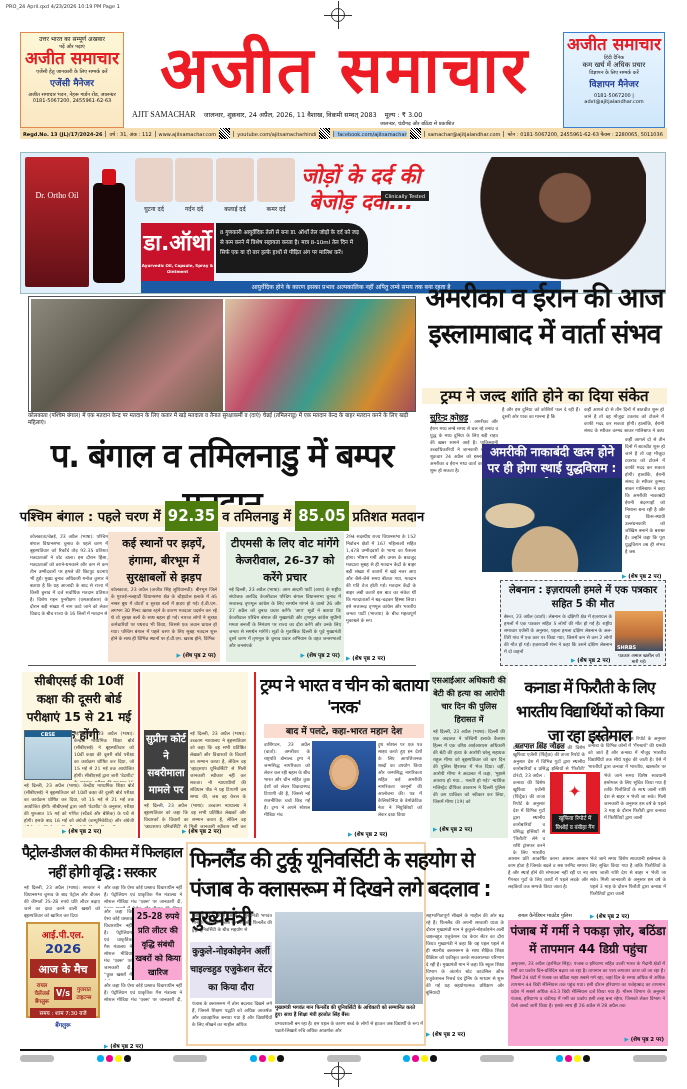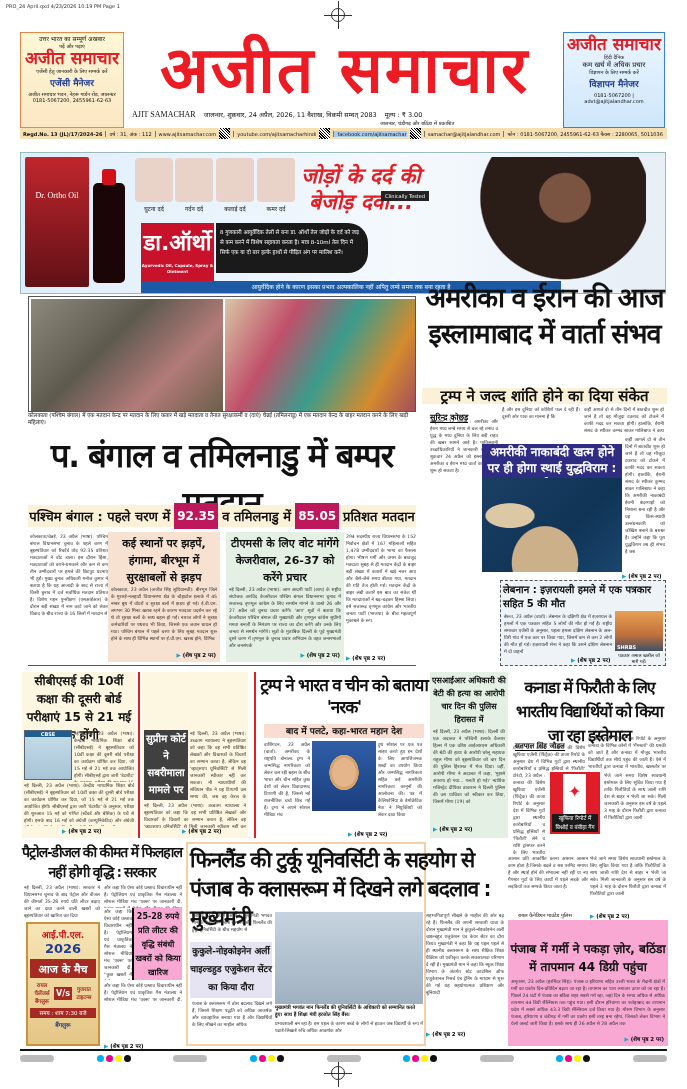--- a/index.html
+++ b/index.html
@@ -35,21 +35,21 @@
 .photo-main{left:28px;top:296px;width:388px;height:116px}
 .photo{position:absolute;top:2px;height:112px}
 .caption{left:28px;top:412px;width:388px;font-size:5.5px;line-height:7px}
 .big-hl{font-family:"DejaVu Sans Condensed","DejaVu Sans",sans-serif;font-weight:bold;color:#111;letter-spacing:-1px;text-align:center}
 .hl-us{left:422px;top:280px;width:245px;font-size:27px;line-height:36px}
 .sub-us{left:422px;top:388px;width:245px;height:16px;background:#fbf1d9;font-size:15px;line-height:16px;font-weight:bold;text-align:center}
 .byline{font-size:8px;font-weight:bold;border-bottom:1px solid #000;display:inline-block}
 .col-text{font-size:4.6px;line-height:7px;color:#333;text-align:justify;overflow:hidden}
 .hl-bengal{left:28px;top:432px;width:388px;font-size:33px;line-height:48px}
 .strap{left:28px;top:505px;width:388px;height:22px;background:#fbf1d9;font-size:13px;font-weight:bold;display:flex;align-items:center;justify-content:center;gap:4px;white-space:nowrap}
-.strap .pct{background:#be185d;color:#fff;padding:6px 3px;font-size:12px}
+.strap .pct{background:#4d7c0f;color:#fff;padding:6px 3px;font-size:15px}
 .box-tan{background:#f7e1d0}
 .box-green{background:#e3f0e3}
 .sub-hl{font-weight:bold;text-align:center;line-height:19px;font-size:14px}
 .more{font-size:5.5px;font-weight:bold;color:#000;white-space:nowrap}
 .more:before{content:"▶ ";color:#1fa5c9}
 .blue-banner{background:#2e2d83;color:#fff;font-weight:bold;font-size:12px;text-align:center;line-height:16px}
 .sea{background:radial-gradient(ellipse at 20% 40%,#dcc8a5 0 15%,transparent 16%),radial-gradient(ellipse at 45% 90%,#ccb08a 0 30%,transparent 31%),linear-gradient(135deg,#1b3f63,#0f3456 60%,#1b466e)}
 .dashed{border:1px dashed #555}
 .sep-red{background:#e02020;width:2px}
 .cream{background:#fdf6e0}
@@ -146,21 +146,21 @@
 <div class="abs" style="left:430px;top:405px"><span class="byline">सुरिन्द्र कोछड़</span></div>
 <div class="abs col-text" style="left:430px;top:418px;width:68px;height:214px">अमृतसर, 23 अप्रैल : अमरीका और ईरान मध्य लम्बे समय से चल रहे तनाव व युद्ध के मध्य दुनिया के लिए बड़ी राहत की खबर सामने आई है। पाकिस्तानी उच्चाधिकारियों ने जानकारी दी है कि शुक्रवार 24 अप्रैल को इस्लामाबाद में अमरीका व ईरान मध्य वार्ता का नया दौर शुरू हो सकता है।</div>
 <div class="abs col-text" style="left:502px;top:406px;width:78px;height:40px">है और इस दुनिया को कोशिशें फल दे रही हैं। दूसरी ओर पाक का मानना है कि</div>
 <div class="abs col-text" style="left:584px;top:406px;width:80px;height:26px">कहीं आगले दो से तीन दिनों में बातचीत शुरू हो जाने है तो वह मौजूदा टकराव को टोकने में काफी मदद कर सकता होगी। हालांकि, ईरानी संसद के स्पीकर कुम्मद बाकर गालिबाफ ने कहा कि अमरीकी नाकाबंदी ईरानी बंदरगाहों को निशाना बना रही है और यह किस-स्थायी उल्लंघनकारी को जोखिम बनाने के बराबर है। उन्होंने कहा कि पूरा युद्धविराम तब ही संभव है जब</div>
 <div class="abs blue-banner" style="left:482px;top:444px;width:140px;height:34px">अमरीकी नाकाबंदी खत्म होने पर ही होगा स्थाई युद्धविराम : ईरान</div>
 <div class="abs sea" style="left:482px;top:478px;width:140px;height:94px"></div>
 <div class="abs col-text" style="left:625px;top:436px;width:40px;height:128px">कहीं आगले दो से तीन दिनों में बातचीत शुरू हो जाने है तो वह मौजूदा टकराव को टोकने में काफी मदद कर सकता होगी। हालांकि, ईरानी संसद के स्पीकर कुम्मद बाकर गालिबाफ ने कहा कि अमरीकी नाकाबंदी ईरानी बंदरगाहों को निशाना बना रही है और यह किस-स्थायी उल्लंघनकारी को जोखिम बनाने के बराबर है। उन्होंने कहा कि पूरा युद्धविराम तब ही संभव है जब</div>
 <div class="abs more" style="left:622px;top:572px">(शेष पृष्ठ 2 पर)</div>
 
 <div class="abs dashed" style="left:500px;top:580px;width:166px;height:86px;background:#eef3f8">
-  <div style="font-size:10px;font-weight:bold;text-align:left;line-height:14px;padding:2px">लेबनान : इज़रायली हमले में एक पत्रकार सहित 5 की मौत</div>
+  <div style="font-size:10px;font-weight:bold;text-align:center;line-height:14px;padding:2px">लेबनान : इज़रायली हमले में एक पत्रकार सहित 5 की मौत</div>
   <div class="col-text" style="position:absolute;left:3px;top:32px;width:108px;height:42px">बेरूत, 23 अप्रैल (वार्ता): लेबनान के दक्षिणी क्षेत्र में इज़रायल के हमलों में एक पत्रकार सहित 5 लोगों की मौत हो गई है। राष्ट्रीय समाचार एजेंसी के अनुसार, पहला हमला दक्षिण लेबनान के अल-तिरी गांव में एक कार पर किया गया, जिसमें कम से कम 2 लोगों की मौत हो गई। इज़रायली सेना ने कहा कि उसने दक्षिण लेबनान में दो वाहनों</div>
   <div style="position:absolute;left:114px;top:30px;width:48px;height:40px;background:linear-gradient(#e7a055,#c1703a 60%,#405066)">
     <span style="position:absolute;left:2px;bottom:1px;font-size:5px;color:#fff;font-weight:bold">SHRBS</span>
   </div>
   <div style="position:absolute;left:114px;top:71px;width:48px;font-size:4.5px;text-align:center">पत्रकार अमाल खलील जो मारी गईं।</div>
   <div class="more" style="position:absolute;left:70px;top:75px">(शेष पृष्ठ 2 पर)</div>
 </div>
 
 <div class="abs big-hl hl-bengal">प. बंगाल व तमिलनाडु में बम्पर मतदान</div>
 <div class="abs strap">
@@ -235,21 +235,21 @@
 <div class="abs more" style="left:590px;top:912px">(शेष पृष्ठ 2 पर)</div>
 
 <div class="abs big-hl" style="left:22px;top:842px;width:160px;font-size:14px;line-height:20px">पैट्रोल-डीजल की कीमत में फिलहाल नहीं होगी वृद्धि : सरकार</div>
 <div class="abs col-text" style="left:24px;top:884px;width:76px;height:34px">नई दिल्ली, 23 अप्रैल (भाषा): सरकार ने विधानसभा चुनाव के बाद पेट्रोल और डीजल की कीमतों 25-28 रुपये प्रति लीटर बढ़ाए जाने का दावा करने वाली खबरों को बृहस्पतिवार को खारिज कर दिया</div>
 <div class="abs col-text" style="left:104px;top:884px;width:78px;height:24px">और कहा कि ऐसा कोई प्रस्ताव विचाराधीन नहीं है। पेट्रोलियम एवं प्राकृतिक गैस मंत्रालय ने सोशल मीडिया मंच 'एक्स' पर जानकारी दी, ''कुछ खबरों में पेट्रोल और डीजल की कीमत बढ़ाने की बात कही जा रही है। स्पष्ट किया जाता है कि सरकार के पास ऐसा कोई प्रस्ताव विचाराधीन नहीं है।'' यह स्पष्टीकरण कोटक इंस्टीट्यूशनल इक्विटीज की एक रिपोर्ट के बाद आया है, जिसमें संकेत दिया गया था</div>
 <div class="abs col-text" style="left:104px;top:908px;width:28px;height:72px">और कहा कि ऐसा कोई प्रस्ताव विचाराधीन नहीं है। पेट्रोलियम एवं प्राकृतिक गैस मंत्रालय ने सोशल मीडिया मंच 'एक्स' पर जानकारी दी, ''कुछ खबरों में पेट्रोल और डीजल की कीमत बढ़ाने की बात कही जा रही है। स्पष्ट किया जाता है कि सरकार के पास ऐसा कोई प्रस्ताव विचाराधीन नहीं है।'' यह स्पष्टीकरण कोटक इंस्टीट्यूशनल इक्विटीज की एक रिपोर्ट के बाद आया है, जिसमें संकेत दिया गया था</div>
 <div class="abs lightblue" style="left:132px;top:908px;width:50px;height:72px;font-size:8px;font-weight:bold;text-align:center;line-height:14px;border-left:2px solid #000;padding-top:2px">25-28 रुपये प्रति लीटर की वृद्धि संबंधी खबरों को किया खारिज</div>
 <div class="abs col-text" style="left:104px;top:982px;width:78px;height:22px">और कहा कि ऐसा कोई प्रस्ताव विचाराधीन नहीं है। पेट्रोलियम एवं प्राकृतिक गैस मंत्रालय ने सोशल मीडिया मंच 'एक्स' पर जानकारी दी, ''कुछ खबरों में पेट्रोल और डीजल की कीमत बढ़ाने की बात कही जा रही है। स्पष्ट किया जाता है कि सरकार के पास ऐसा कोई प्रस्ताव विचाराधीन नहीं है।'' यह स्पष्टीकरण कोटक इंस्टीट्यूशनल इक्विटीज की एक रिपोर्ट के बाद आया है, जिसमें संकेत दिया गया था</div>
 <div class="abs more" style="left:104px;top:1042px">(शेष पृष्ठ 2 पर)</div>
 
-<div class="abs ipl" style="left:26px;top:922px;width:74px;height:124px;text-align:center">
+<div class="abs ipl" style="left:26px;top:922px;width:74px;height:96px;text-align:center">
   <div style="color:#c8101a;font-size:9px;font-weight:bold;margin-top:4px">आई.पी.एल.</div>
   <div style="color:#1e3c95;font-size:13px;font-weight:bold">2026</div>
   <div style="background:#a52a22;color:#fff;font-size:11px;font-weight:bold;margin:3px 2px;padding:2px 0">आज के मैच</div>
   <div style="display:flex;align-items:center;justify-content:space-around;font-size:5.5px;font-weight:bold;color:#a52a22;padding:0 2px">
     <span style="width:26px">रायल चैलेंजर्स बैंगलुरू</span>
     <span style="background:#a52a22;color:#fff;padding:2px;font-size:8px">V/s</span>
     <span style="width:26px">गुजरात टाइटन्स</span>
   </div>
   <div style="background:#a52a22;color:#fff;font-size:5.5px;margin:3px 2px;padding:1px">समय : शाम 7:30 बजे</div>
   <div style="font-size:6px;color:#1e3c95;font-weight:bold">बैंगलुरू</div>
@@ -260,21 +260,21 @@
 <div class="abs col-text" style="left:192px;top:912px;width:80px;height:30px">चंडीगढ़, 23 अप्रैल (अ.स.): मुख्यमंत्री भगवंत मान के नेतृत्व में पंजाब सरकार और फिनलैंड की टुर्कू यूनिवर्सिटी के बीच सहयोग से</div>
 <div class="abs" style="left:190px;top:942px;width:82px;height:56px;background:#e6e3f2;font-size:9px;font-weight:bold;text-align:center;line-height:18px">कुकुले-नोइकोइनेन अर्ली चाइल्डहुड एजुकेशन सेंटर का किया दौरा</div>
 <div class="abs col-text" style="left:192px;top:1000px;width:80px;height:30px">पंजाब के क्लासरूम में ठोस बदलाव दिखने लगे हैं, जिससे शिक्षण पद्धति को अधिक आकर्षक और व्यावहारिक बनाया गया है और विद्यार्थियों के लिए सीखने का माहौल अधिक</div>
 <div class="abs meeting" style="left:275px;top:912px;width:148px;height:92px"></div>
 <div class="abs" style="left:275px;top:1004px;width:148px;font-size:5px;font-weight:bold;line-height:7px">मुख्यमंत्री भगवंत मान फिनलैंड की यूनिवर्सिटी के अधिकारी को सम्मानित करते हुए। साथ हैं शिक्षा मंत्री हरजोत सिंह बैंस।</div>
 <div class="abs col-text" style="left:275px;top:1020px;width:148px;height:12px">प्रभावशाली बन रहा है। इस पहल के कारण बच्चे के लोगों से हटकर अब विद्यार्थी के रूप में पढ़ाई-लिखाई रुचि अधिक आकर्षक और</div>
 <div class="abs col-text" style="left:426px;top:912px;width:78px;height:112px">सहभागितापूर्ण सीखने के माहौल की ओर बढ़ रहे हैं। फिनलैंड की अपनी सरकारी यात्रा के दौरान मुख्यमंत्री मान ने कुकुले-नोइकोइनेन अर्ली चाइल्डहुड एजुकेशन एंड केयर सेंटर का दौरा किया। मुख्यमंत्री ने कहा कि यह पहल पहले से ही स्थानीय क्लासरूम के साथ शैक्षिक शिक्षा प्रैक्टिस को एकीकृत करके सकारात्मक परिणाम दे रही है। मुख्यमंत्री मान ने कहा कि स्कूल शिक्षा विभाग के अंतर्गत स्टेट काउंसिल ऑफ एजुकेशनल रिसर्च एंड ट्रेनिंग के माध्यम से शुरू की गई यह सहयोगात्मक प्रशिक्षण और बुनियादी</div>
 <div class="abs more" style="left:426px;top:1030px">(शेष पृष्ठ 2 पर)</div>
 
 <div class="abs lightblue" style="left:508px;top:920px;width:160px;height:126px">
-  <div class="sub-hl" style="font-size:12px;line-height:18px;padding-top:20px">पंजाब में गर्मी ने पकड़ा ज़ोर, बठिंडा में तापमान 44 डिग्री पहुंचा</div>
+  <div class="sub-hl" style="font-size:12px;line-height:18px;padding-top:2px">पंजाब में गर्मी ने पकड़ा ज़ोर, बठिंडा में तापमान 44 डिग्री पहुंचा</div>
   <div class="col-text" style="padding:0 3px;height:72px;margin-top:2px">अमृतसर, 23 अप्रैल (हरमिंदर सिंह): पंजाब व हरियाणा सहित उत्तरी भारत के मैदानी क्षेत्रों में गर्मी का प्रकोप दिन-प्रतिदिन बढ़ता जा रहा है। तापमान का पारा लगातार ऊपर को जा रहा है। पिछले 24 घंटों में पंजाब का बठिंडा शहर सबसे गर्म रहा, जहां दिन के समय अधिक से अधिक तापमान 44 डिग्री सैल्सियस तक पहुंच गया। इसी दौरान हरियाणा का फतेहाबाद का तापमान प्रदेश में सबसे अधिक 43.3 डिग्री सैल्सियस दर्ज किया गया है। मौसम विभाग के अनुसार पंजाब, हरियाणा व चंडीगढ़ में गर्मी का प्रकोप इसी तरह बना रहेगा, जिसको लेकर विभाग ने येलो अलर्ट जारी किया है। इसके साथ ही 26 अप्रैल से 28 अप्रैल तक</div>
   <div class="more" style="position:absolute;right:4px;bottom:3px">(शेष पृष्ठ 2 पर)</div>
 </div>
 
 <div class="abs" style="left:20px;top:1049px;width:647px;height:2px;background:#111"></div>
 <div class="abs" style="left:20px;top:1055px;width:647px;display:flex;justify-content:space-between;align-items:center">
   <div class="pill"></div>
   <div class="dots">
       <div class="dot" style="background:#00aeef"></div>
       <div class="dot" style="background:#ec008c"></div>

